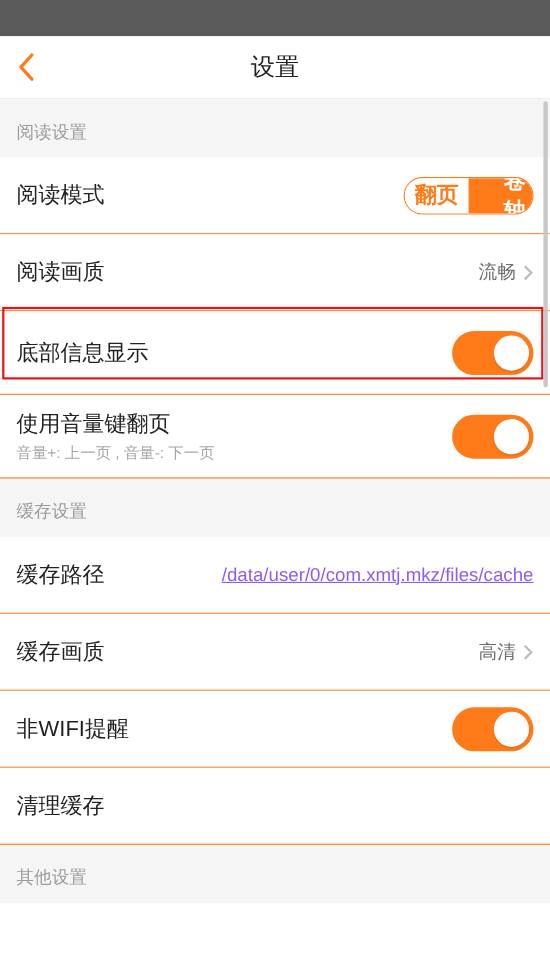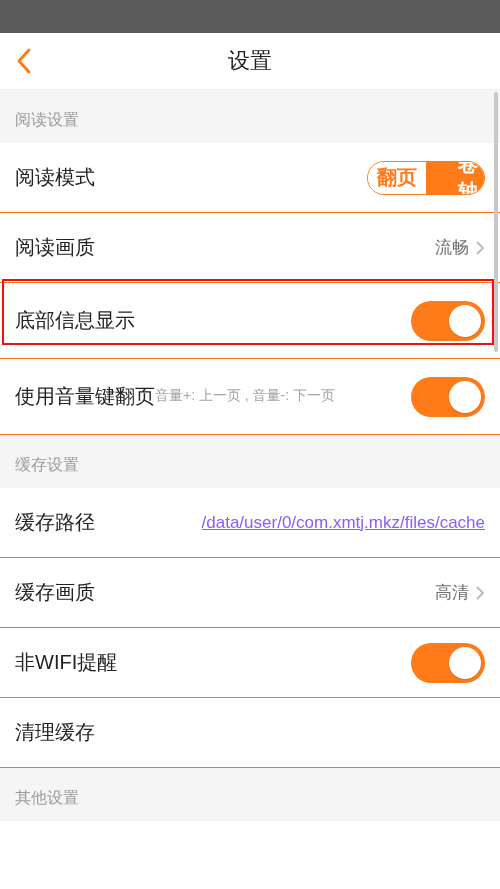--- a/index.html
+++ b/index.html
@@ -9,21 +9,21 @@
   .back { position: absolute; left: 10px; top: 50%; transform: translateY(-50%); width: 28px; height: 28px; display: flex; align-items: center; justify-content: center; }
   .back svg { display: block; }
   .title { font-size: 22px; color: #222; }
   .scroll { height: calc(889px - 33px - 57px); overflow-y: auto; position: relative; }
   .scroll-track { position: absolute; right: 2px; top: 2px; width: 4px; height: 260px; background: #c8c8c8; border-radius: 2px; }
   .section-header { padding: 20px 15px 12px 15px; font-size: 16px; color: #9b9b9b; background: #f5f5f5; }
   .row { display: flex; align-items: center; padding: 0 15px; min-height: 70px; border-bottom: 1px solid #f97316; background: #fff; position: relative; }
   .row.tall { min-height: 76px; }
   .row-label { font-size: 20px; color: #222; flex: 0 0 auto; }
   .row-sub { font-size: 14px; color: #a5a5a5; margin-top: 4px; }
-  .row-left { display: flex; flex: 1; }
+  .row-left { display: flex; flex-direction: column; flex: 1; }
   .row-right { margin-left: auto; display: flex; align-items: center; gap: 6px; }
   .value-text { font-size: 17px; color: #6e6e6e; }
   .value-link { font-size: 17px; color: #8b5cf6; word-break: break-all; text-align: right; flex:1; margin-left: 20px; text-decoration: underline; }
   .chevron { color: #bbb; }
   .seg { display: flex; border: 1.5px solid #ff7b1a; border-radius: 18px; overflow: hidden; height: 34px; }
   .seg-btn { width: 58px; display: flex; align-items: center; justify-content: center; font-size: 20px; font-weight: bold; }
   .seg-btn.off { color: #ff7b1a; background: #fff; }
   .seg-btn.on { color: #fff; background: #ff7b1a; padding-left: 32px; }
   .toggle { width: 74px; height: 40px; border-radius: 20px; background: #ff7b1a; position: relative; }
   .toggle .knob { position: absolute; right: 4px; top: 4px; width: 32px; height: 32px; background: #fff; border-radius: 50%; box-shadow: 0 1px 2px rgba(0,0,0,0.15); }

